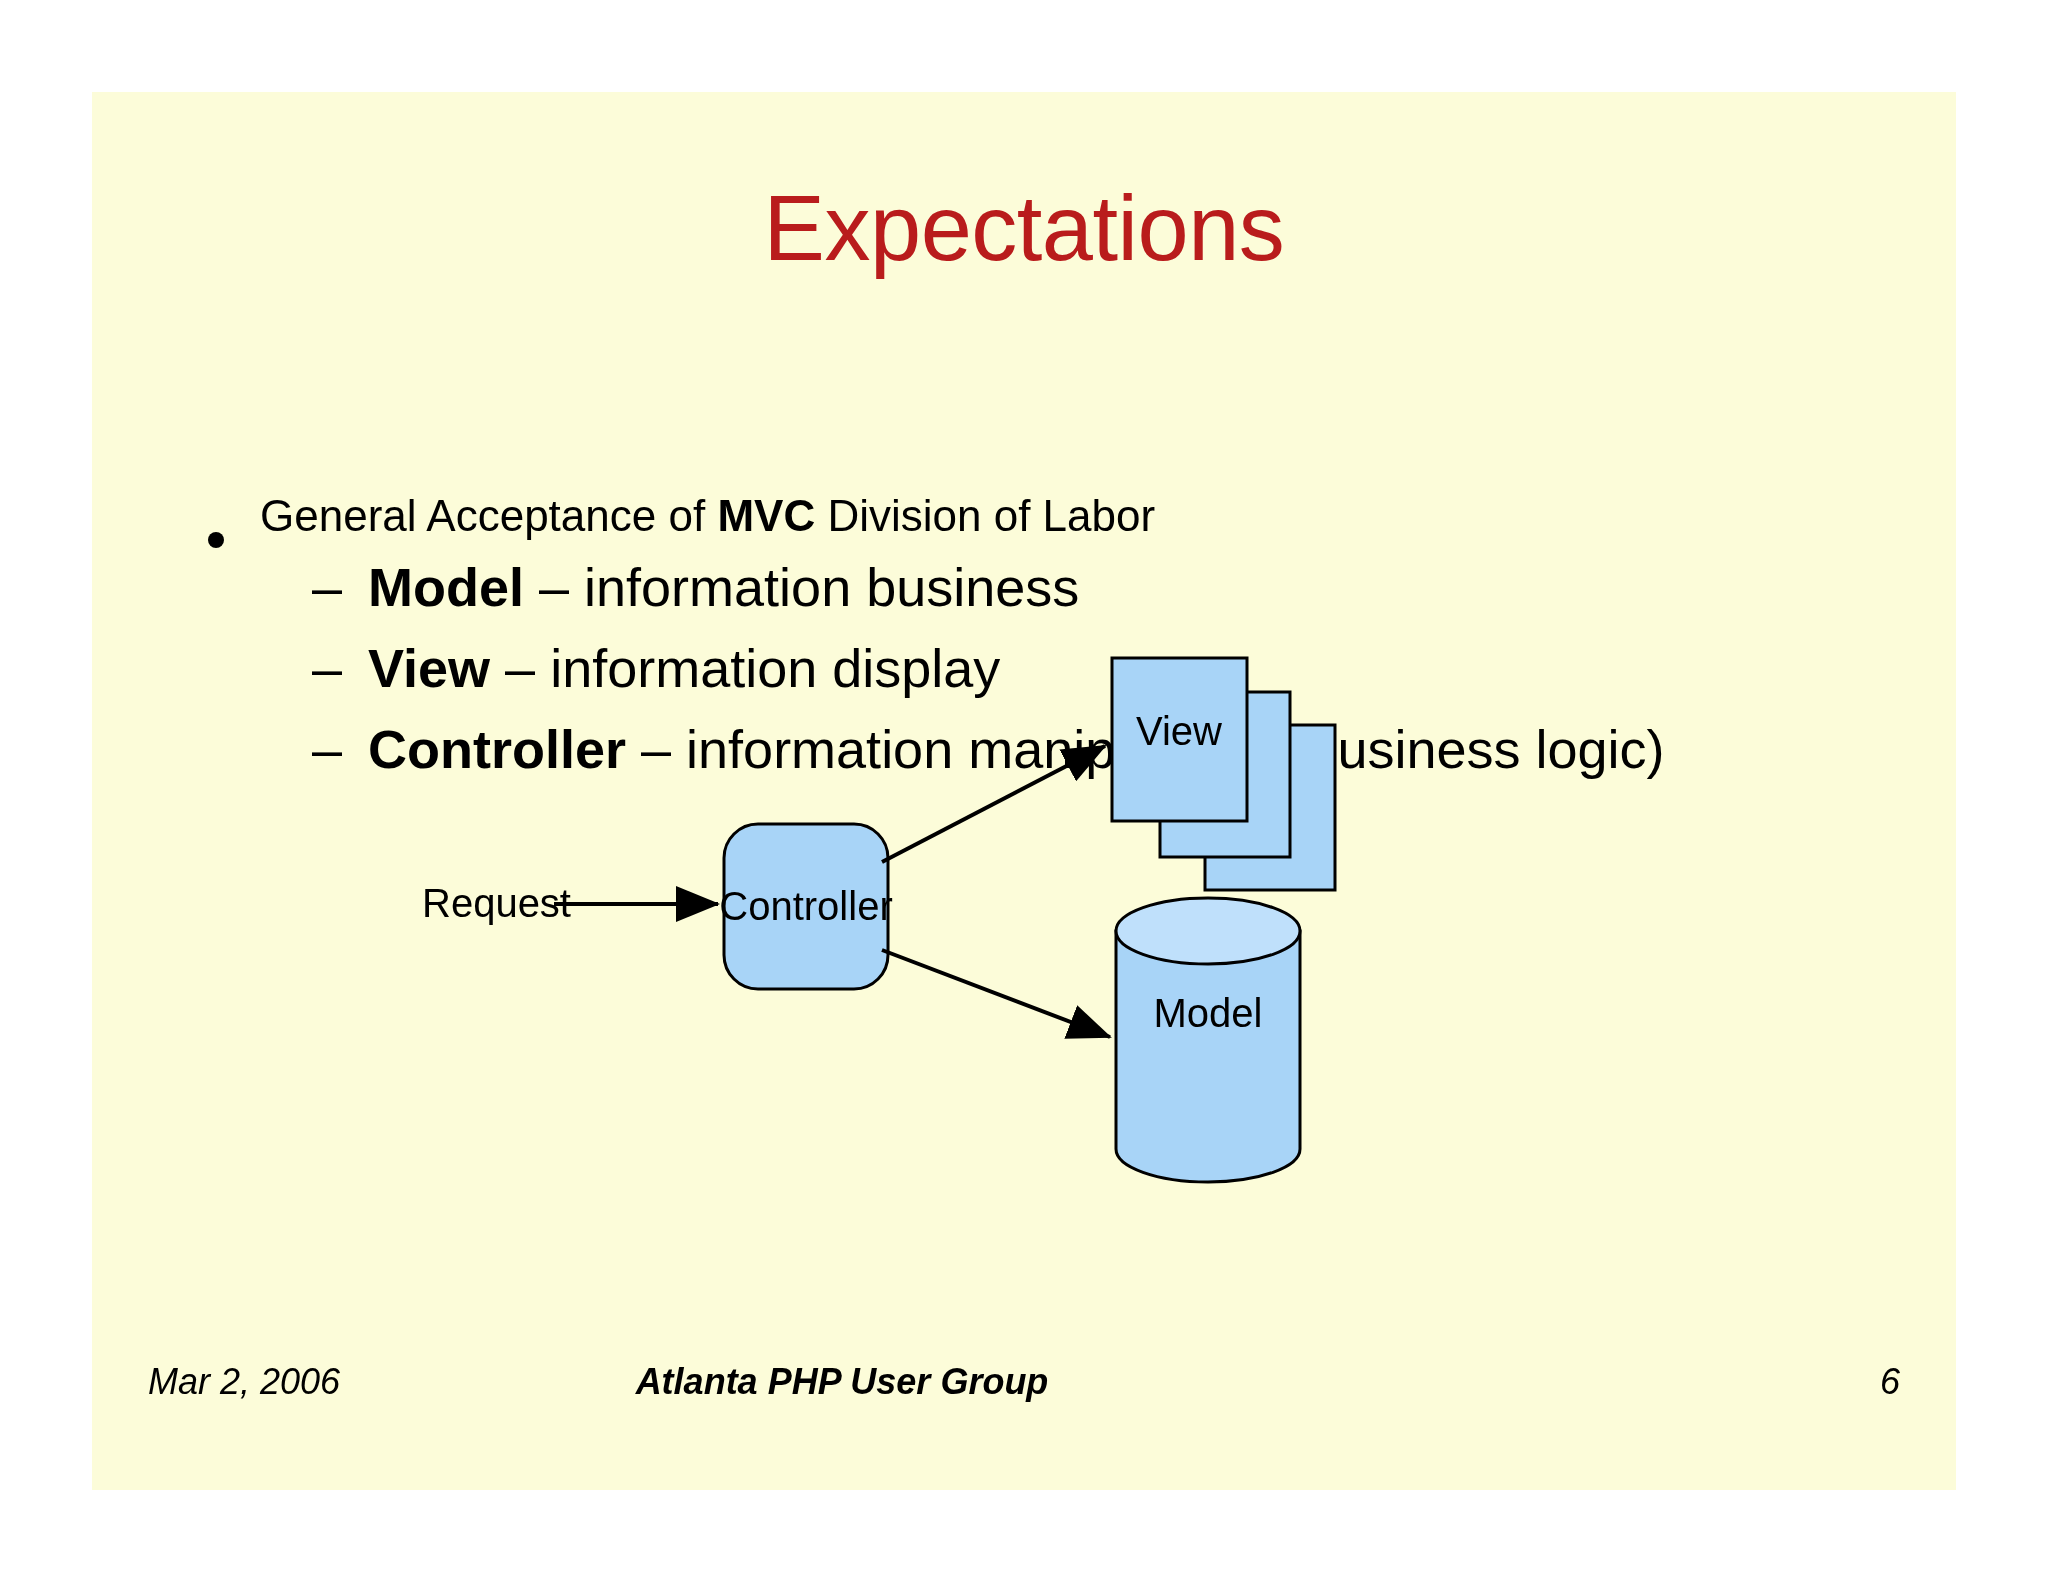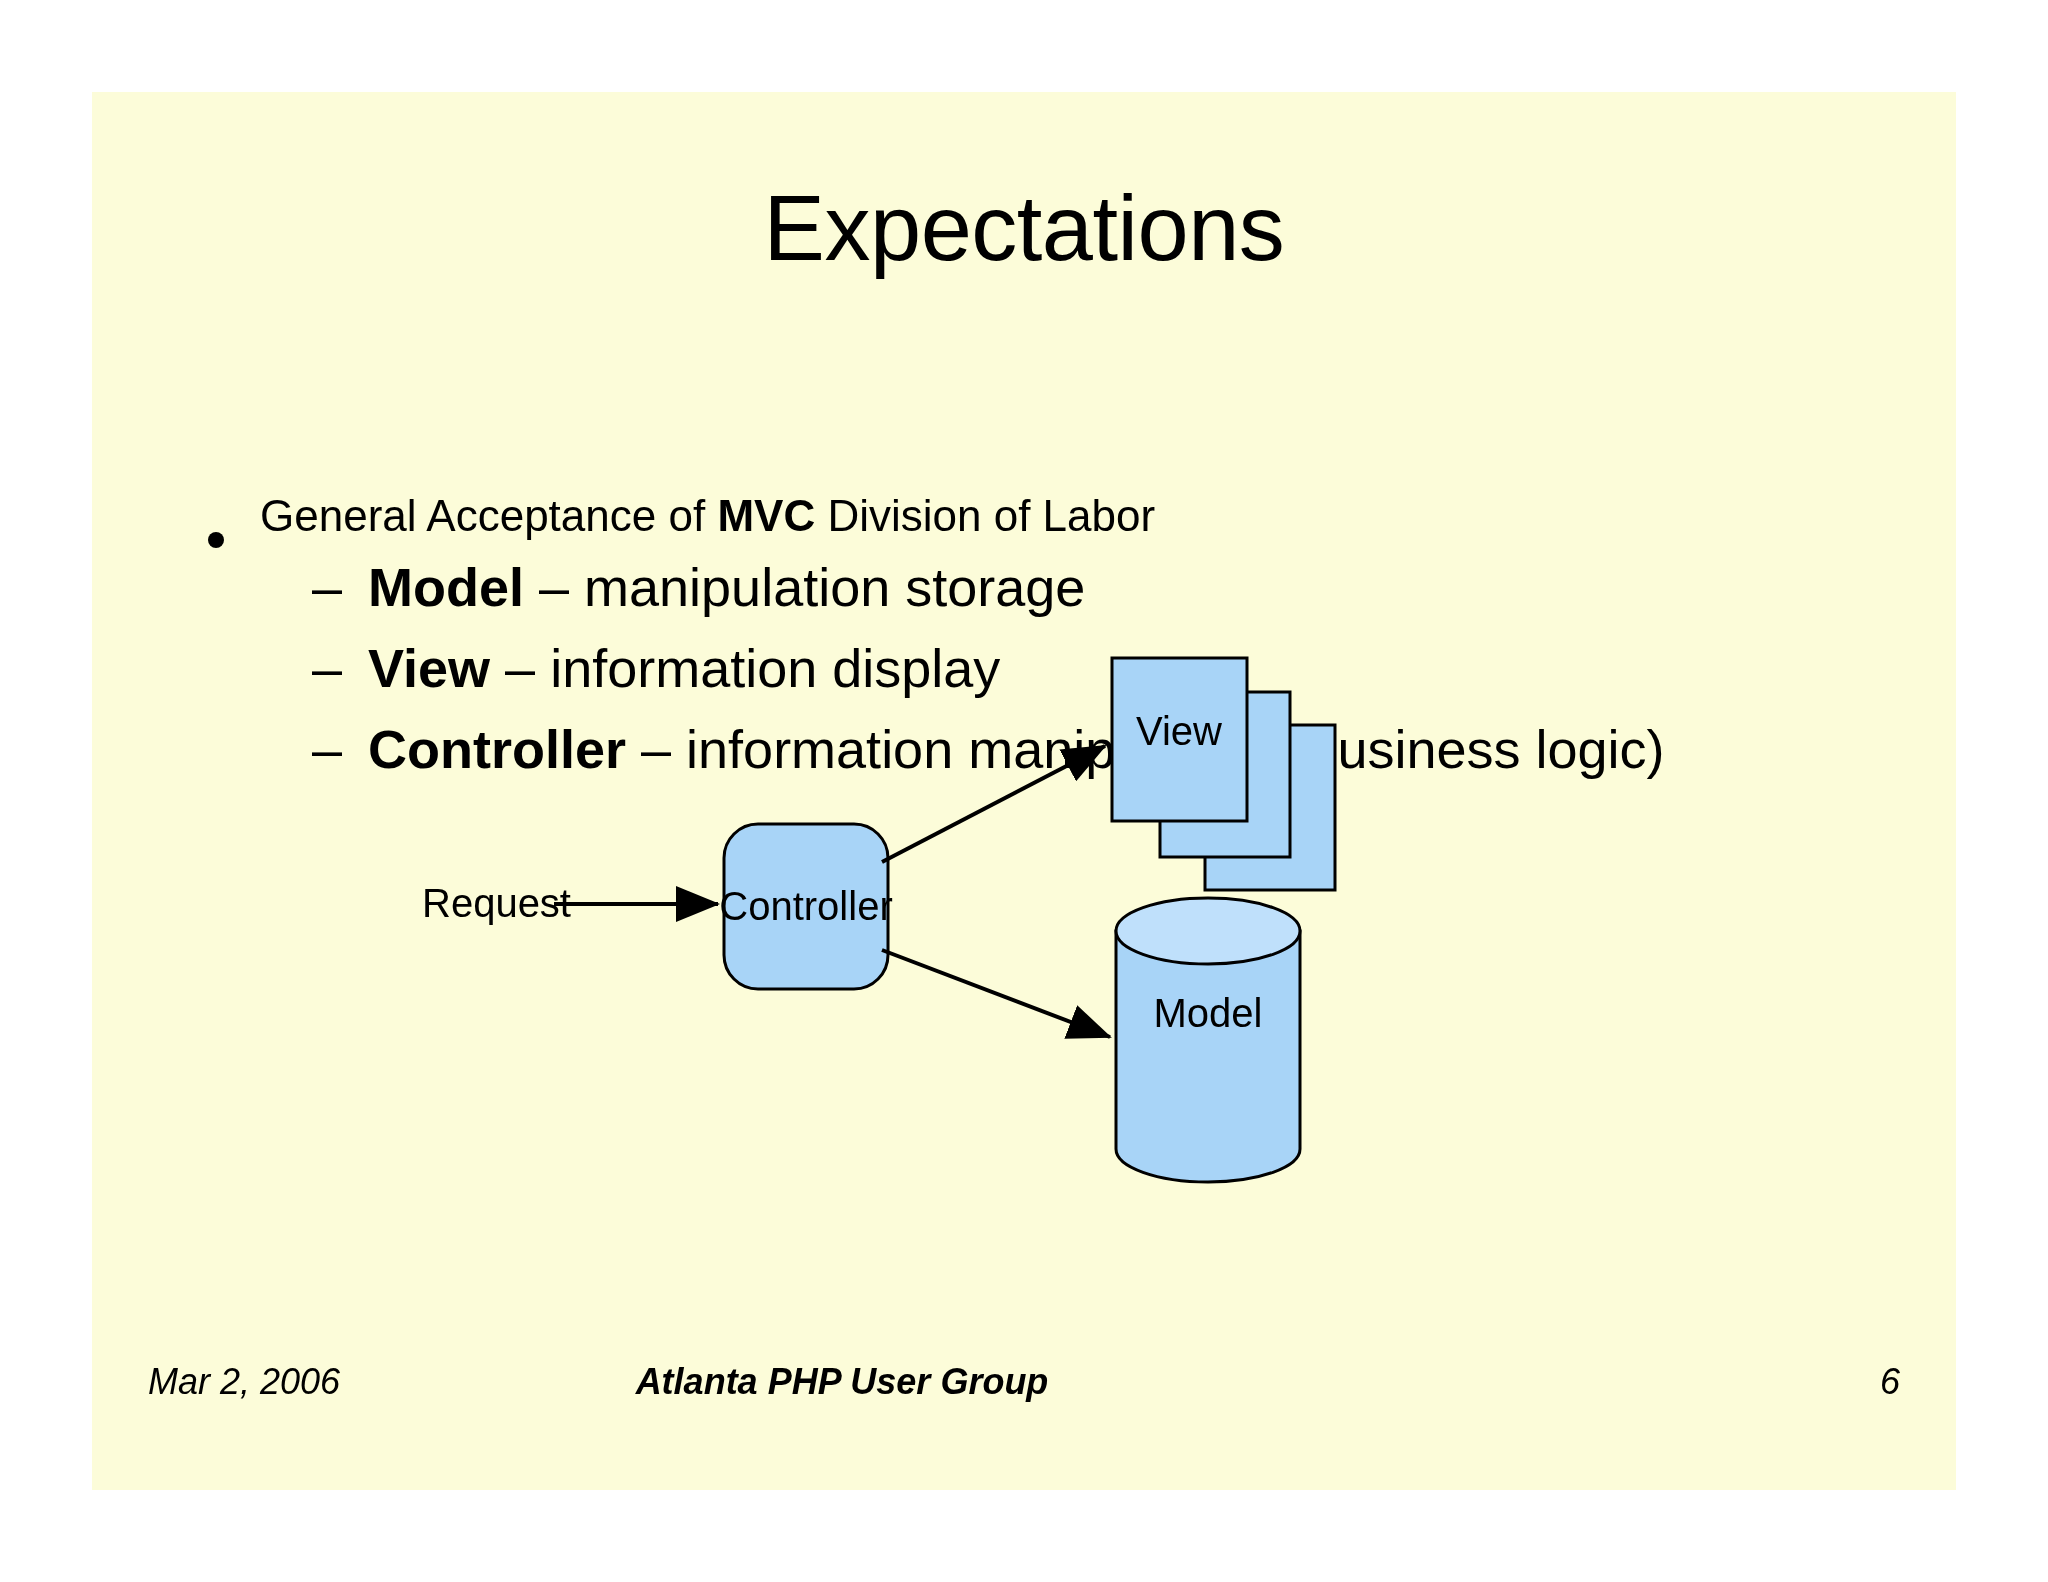--- a/index.html
+++ b/index.html
@@ -26,21 +26,21 @@
 
   
   #slide-title {
     position: absolute;
     left: 0;
     top: 90px;
     width: 1864px;
     text-align: center;
     font-size: 92px;
     line-height: 1.0;
-    color: #000000;
+    color: #b91c1c;
     font-weight: normal;
     letter-spacing: -0.5px;
   }
 
   
   #body-list {
     position: absolute;
     left: 60px;
     top: 400px;
     width: 1740px;
@@ -113,21 +113,21 @@
   <div id="slide-title">Expectations</div>
 
   <div id="body-list">
 
     <div class="lvl1">
       <span class="dot"></span>
       <span>General Acceptance of </span><b>MVC</b><span> Division of Labor</span>
     </div>
 
     <div class="lvl2">
-      <span class="dash">–</span><b>Model</b><span> – </span><span>manipulation storage</span>
+      <span class="dash">–</span><b>Model</b><span> – </span><span>information business</span>
     </div>
 
     <div class="lvl2">
       <span class="dash">–</span><b>View</b><span> – </span><span>information display</span>
     </div>
 
     <div class="lvl2">
       <span class="dash">–</span><b>Controller</b><span> – </span><span>information manipulation (business logic)</span>
     </div>
 

